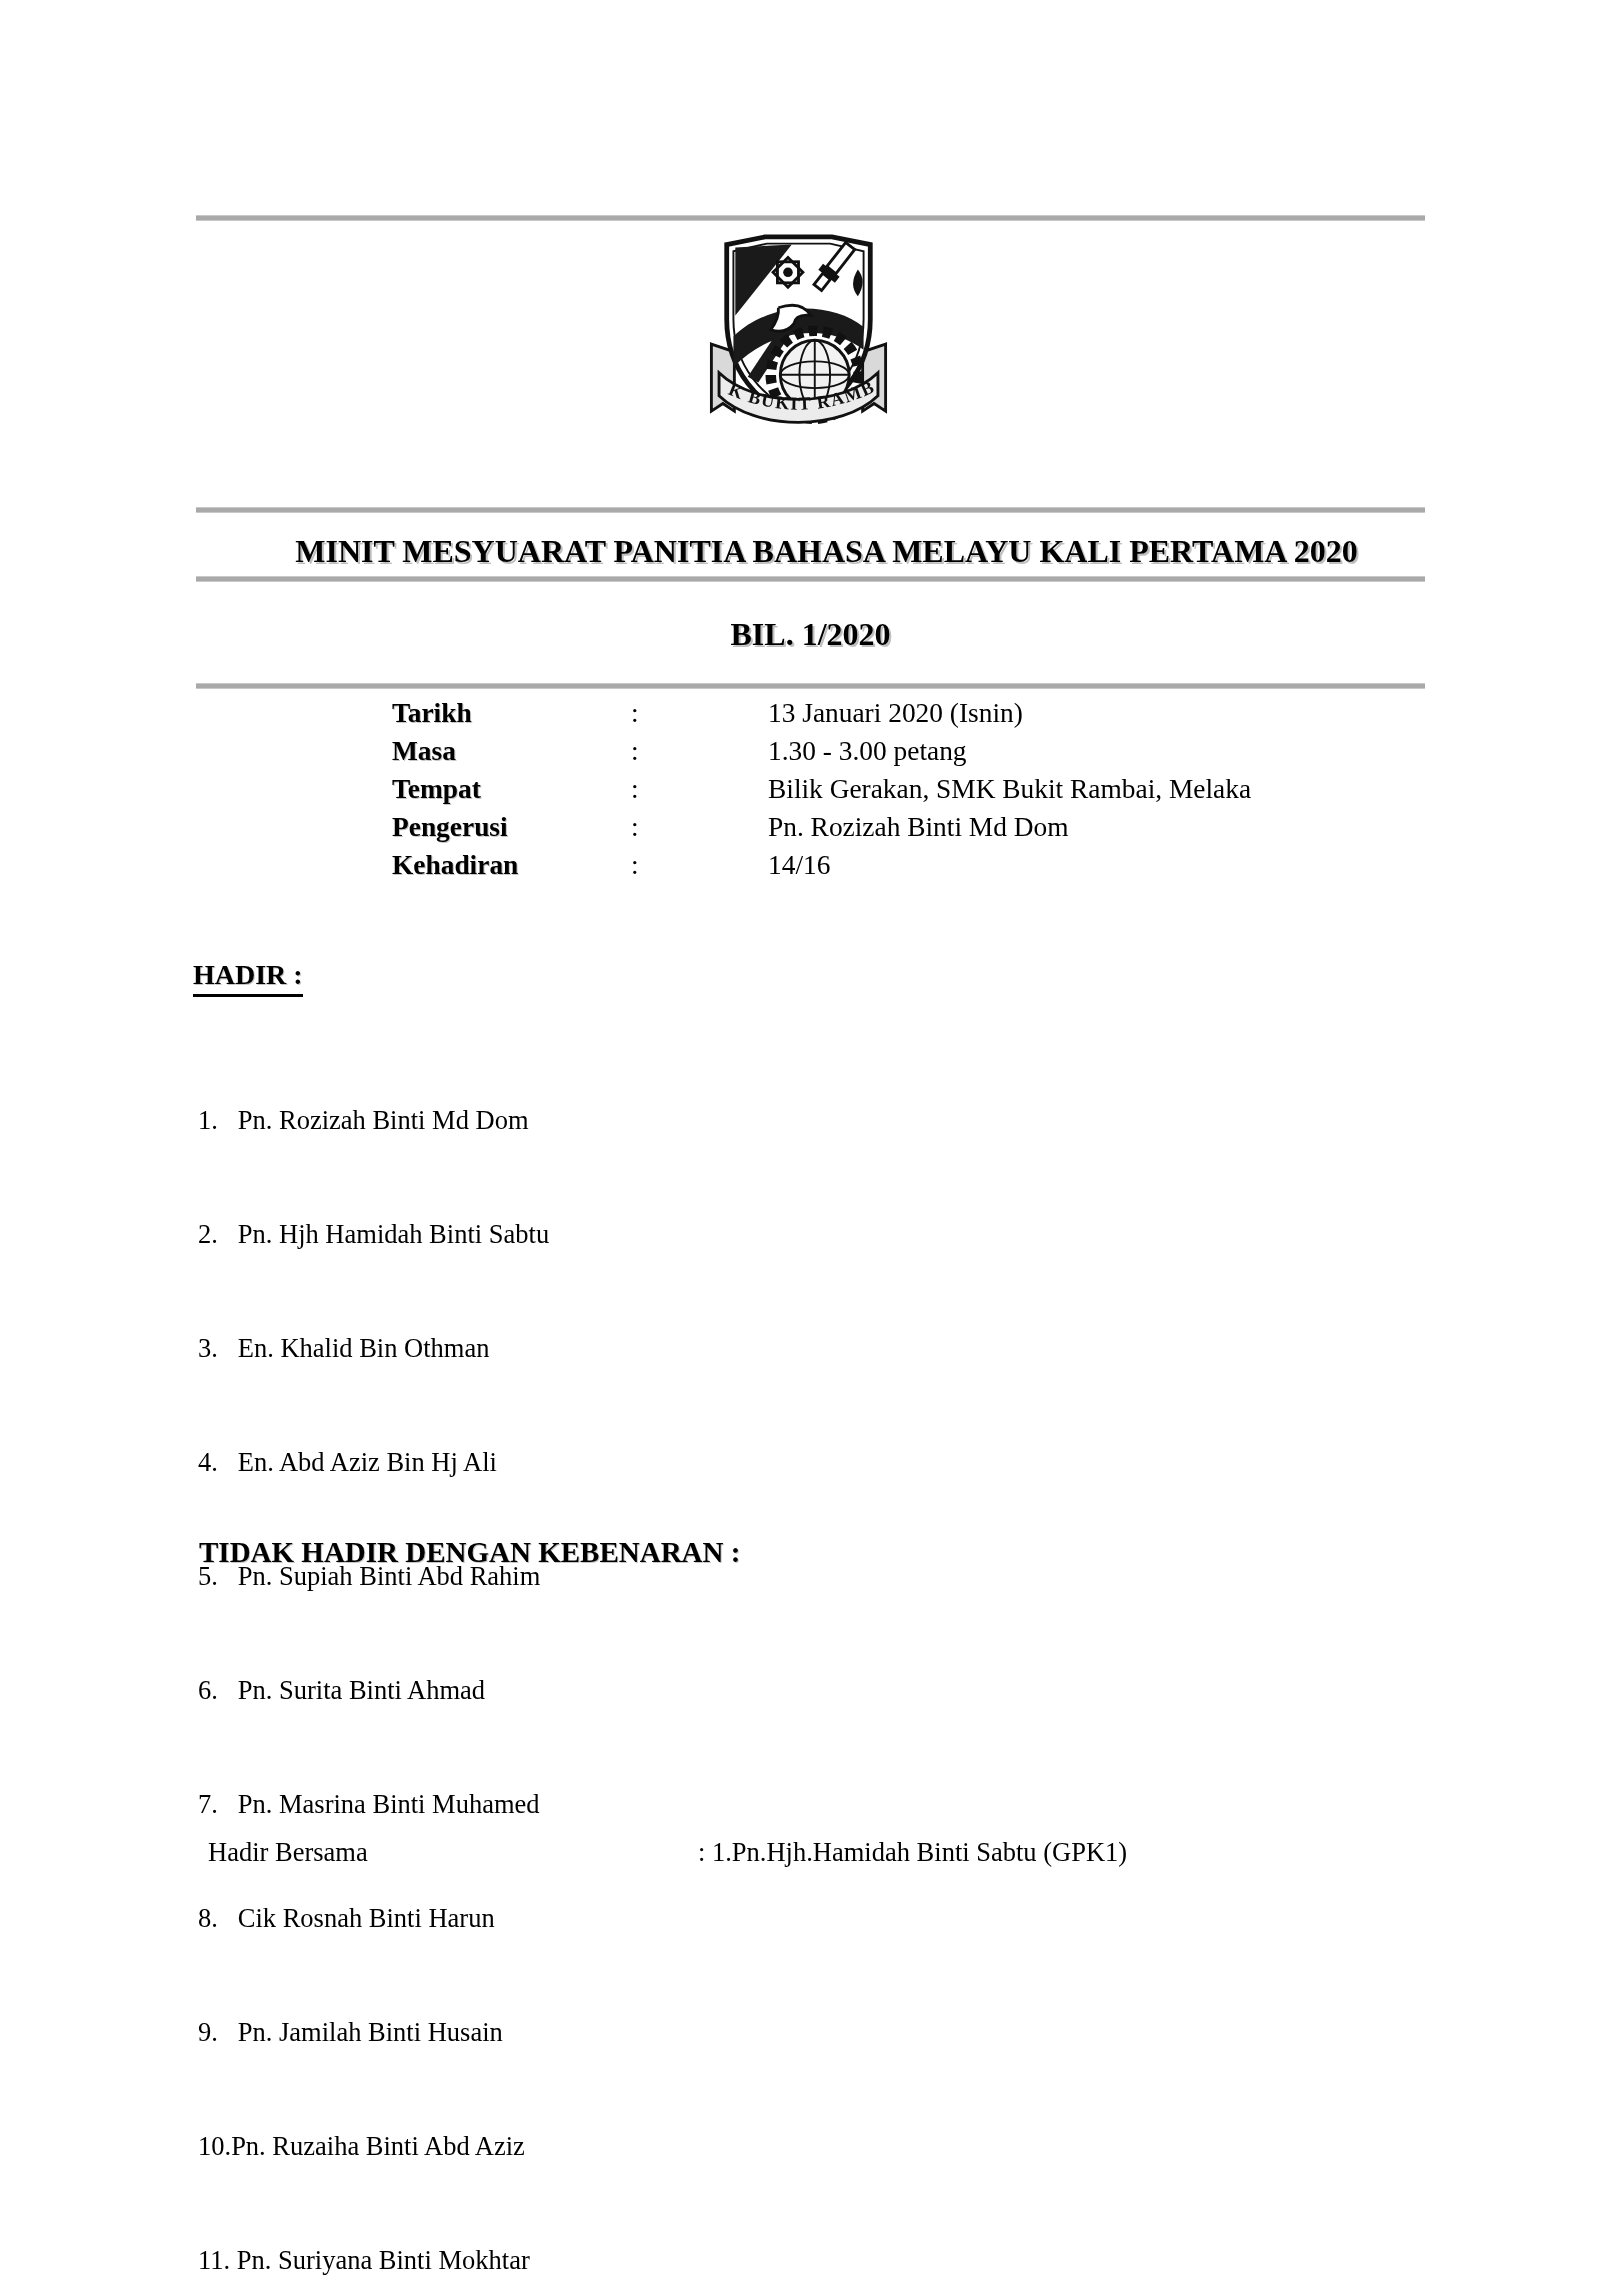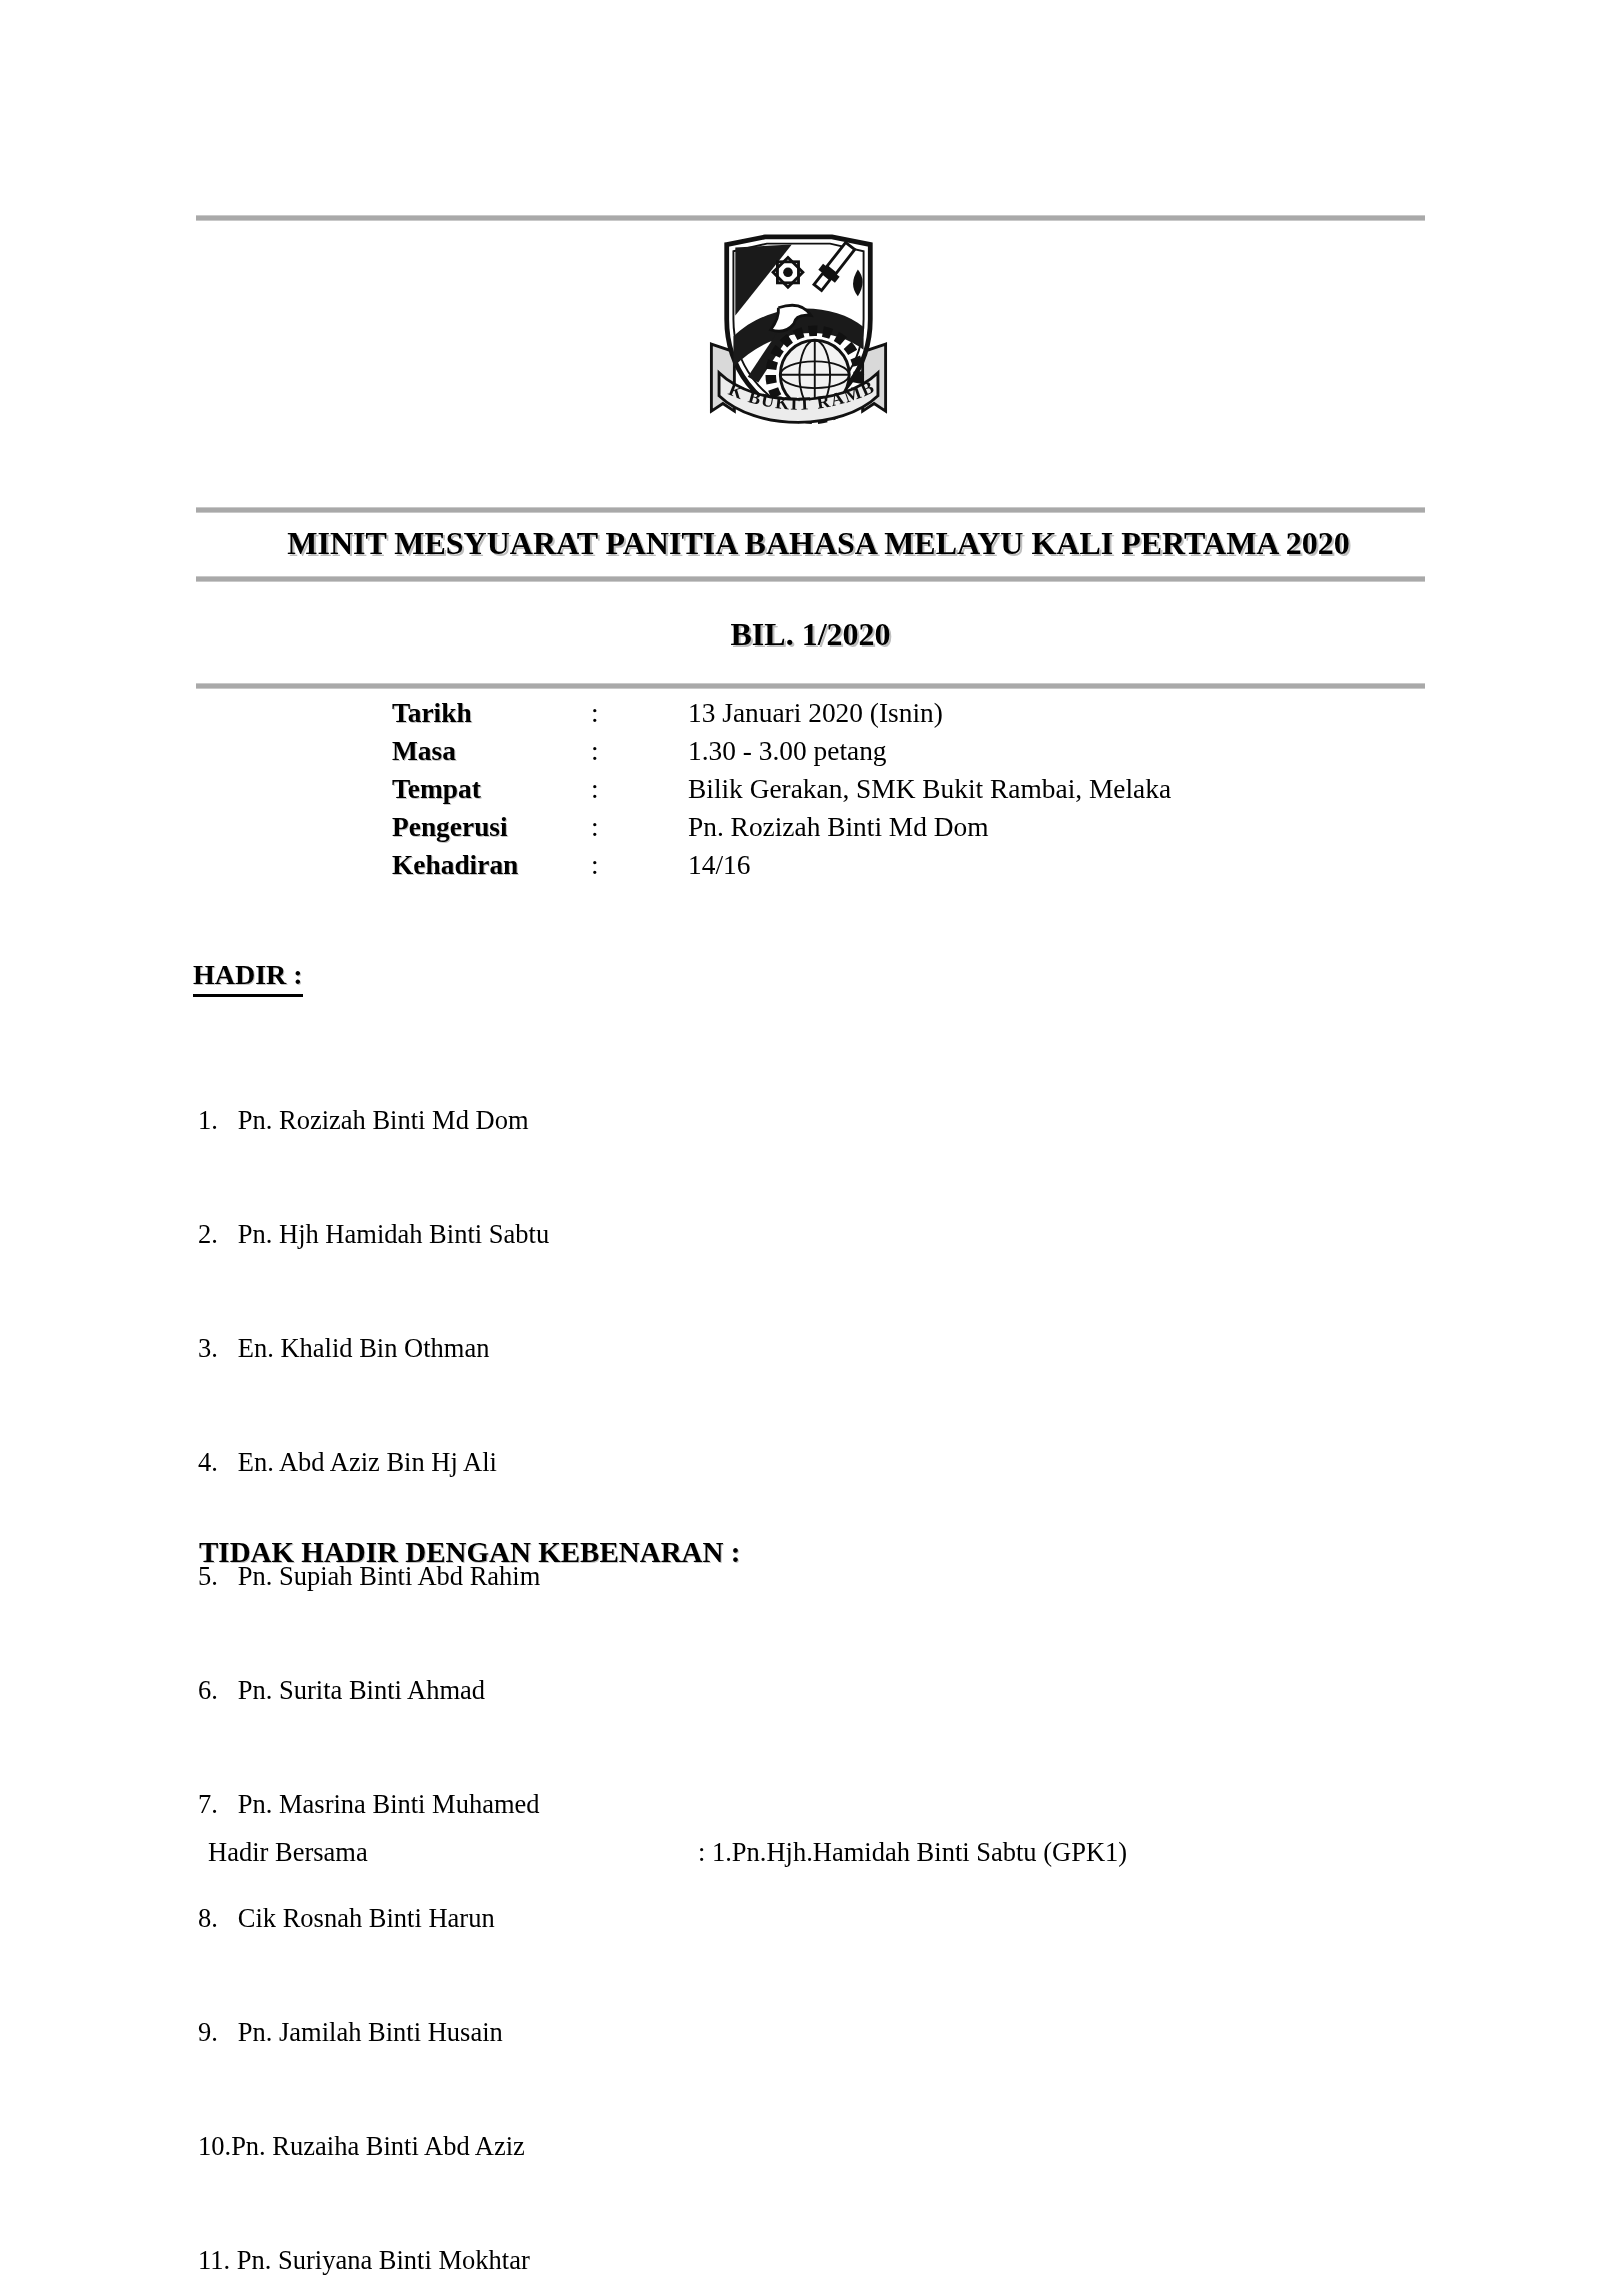--- a/index.html
+++ b/index.html
@@ -12,31 +12,31 @@
     position:absolute;left:196px;width:1229px;height:5.9px;
     background:#a9a9a9;border-top:1px solid #c9c9c9;border-bottom:1px solid #c9c9c9;
     box-sizing:border-box;
   }
   .rule-top{top:215px;}
   .rule-above-title{top:507px;}
   .rule-below-title{top:576px;}
   .rule-below-bil{top:683px;}
   .logo{position:absolute;left:698px;top:231px;width:201px;height:209px;}
   .title{
-    position:absolute;left:196px;top:516px;width:1229px;margin:8px;
+    position:absolute;left:196px;top:516px;width:1229px;margin:16px;
     text-align:center;font-weight:bold;font-size:32px;line-height:39px;
     text-shadow:2px 2px 0 #bfbfbf;
   }
   .bil{
     position:absolute;left:196px;top:615px;width:1229px;margin:0;
     text-align:center;font-weight:bold;font-size:32px;line-height:39px;
     text-shadow:2px 2px 0 #bfbfbf;
   }
   .details{position:absolute;left:392px;top:694px;font-size:27.4px;line-height:38px;}
-  .details .row{display:flex;}
+  .details .row{display:flex;gap:40px;}
   .details .lbl{width:199px;font-weight:bold;text-shadow:1px 1px 0 #c6c6c6;}
   .details .sep{width:97px;}
   .hadir-heading{position:absolute;left:193px;top:956px;font-size:28px;font-weight:bold;line-height:37px;text-shadow:1px 1px 0 #c6c6c6;}
   .hadir-heading .u{border-bottom:3.9px solid #000;padding-bottom:1px;display:inline-block;}
   .doc-list{position:absolute;font-size:26.5px;line-height:38px;white-space:pre;}
   .hadir-list{left:198px;top:1025px;}
   .tidak-heading{position:absolute;left:199px;top:1534px;font-size:29px;font-weight:bold;line-height:37px;text-shadow:1px 1px 0 #c6c6c6;}
   .tidak-list{left:199px;top:1706px;}
   .bersama{position:absolute;left:196px;top:1834px;font-size:26.5px;line-height:37px;display:flex;margin-left:12px;}
   .bersama .b-lbl{width:490px;}

